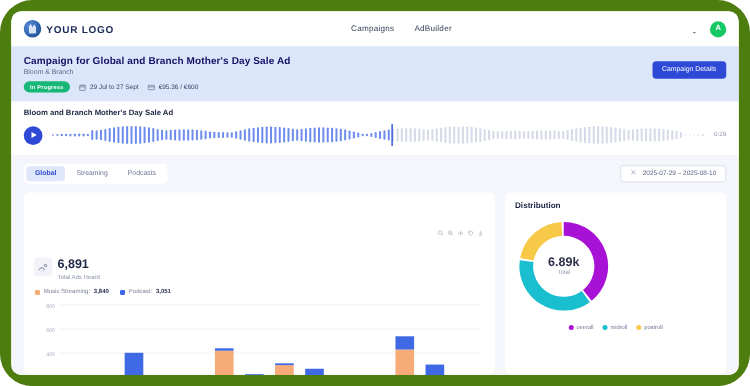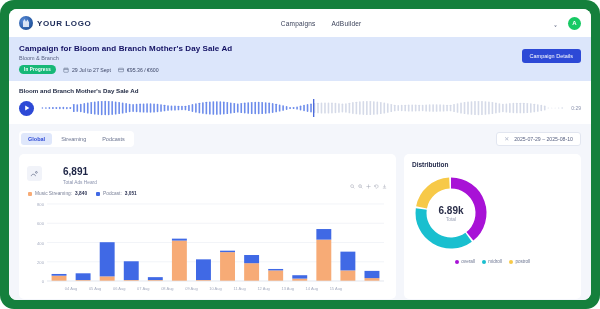--- a/index.html
+++ b/index.html
@@ -11,24 +11,24 @@
     width: 600px;
     height: 309px;
     overflow: hidden;
     font-family: "Liberation Sans", sans-serif;
   }
   .frame {
     position: absolute;
     left: 0; top: 0;
     width: 600px;
     height: 309px;
-    background: #15803d;
+    background: #4d7c0f;
     box-sizing: border-box;
     padding: 9px 9px 9px 9px;
-    border-radius: 14px;
+    border-radius: 26px;
   }
   .app {
     position: relative;
     width: 582px;
     height: 291px;
     background: #ffffff;
     border-radius: 8px;
     overflow: hidden;
   }
 
@@ -236,21 +236,21 @@
     height: 145px;
   }
   .card {
     background: #ffffff;
     border-radius: 5px;
     box-sizing: border-box;
   }
   .card-left { flex: 0 0 377px; padding: 7px 8px 5px 8px; position: relative; }
   .card-right { flex: 1 1 auto; padding: 7px 8px; position: relative; }
 
-  .stat-row { display: flex; align-items: center; gap: 21px; }
+  .stat-row { display: flex; align-items: center; gap: 4px; margin-top: 40px; }
   .stat-ico {
     width: 15px; height: 15px;
     border-radius: 3px;
     background: #f1f3f9;
     display: flex; align-items: center; justify-content: center;
   }
   .stat-num { font-size: 10px; font-weight: 700; color: #1d2445; line-height: 1.05; }
   .stat-lbl { font-size: 4.8px; color: #8a92ad; margin-top: 1px; }
 
   .legend-row {
@@ -325,21 +325,21 @@
       <div class="nav-right">
         <svg class="bell" viewBox="0 0 24 24">
           <path d="M12 3a5 5 0 0 0-5 5v3.5L5.5 15h13L17 11.5V8a5 5 0 0 0-5-5z" fill="none" stroke="#3b4companies" stroke-width="2"></path>
           <path d="M10 17.5a2 2 0 0 0 4 0" fill="none" stroke="#3b4768" stroke-width="2"></path>
         </svg>
         <span class="avatar">A</span>
       </div>
     </div>
 
     <div class="camp-band">
-      <div class="camp-title">Campaign for Bloom and Branch Mother's Day Sale Ad</div>
+      <div class="camp-title">Campaign for Global and Branch Mother's Day Sale Ad</div>
       <div class="camp-sub">Bloom &amp; Branch</div>
 
       <div class="camp-meta">
         <span class="badge">In Progress</span>
 
         <span class="meta-item">
           <svg class="meta-ico" viewBox="0 0 24 24">
             <rect x="3" y="5" width="18" height="16" rx="2" fill="none" stroke="#4a5striped"></rect>
             <rect x="3" y="5" width="18" height="16" rx="2" fill="none" stroke="#55607f" stroke-width="2"></rect>
             <path d="M3 10h18M8 3v4M16 3v4" stroke="#55607f" stroke-width="2" fill="none"></path>

